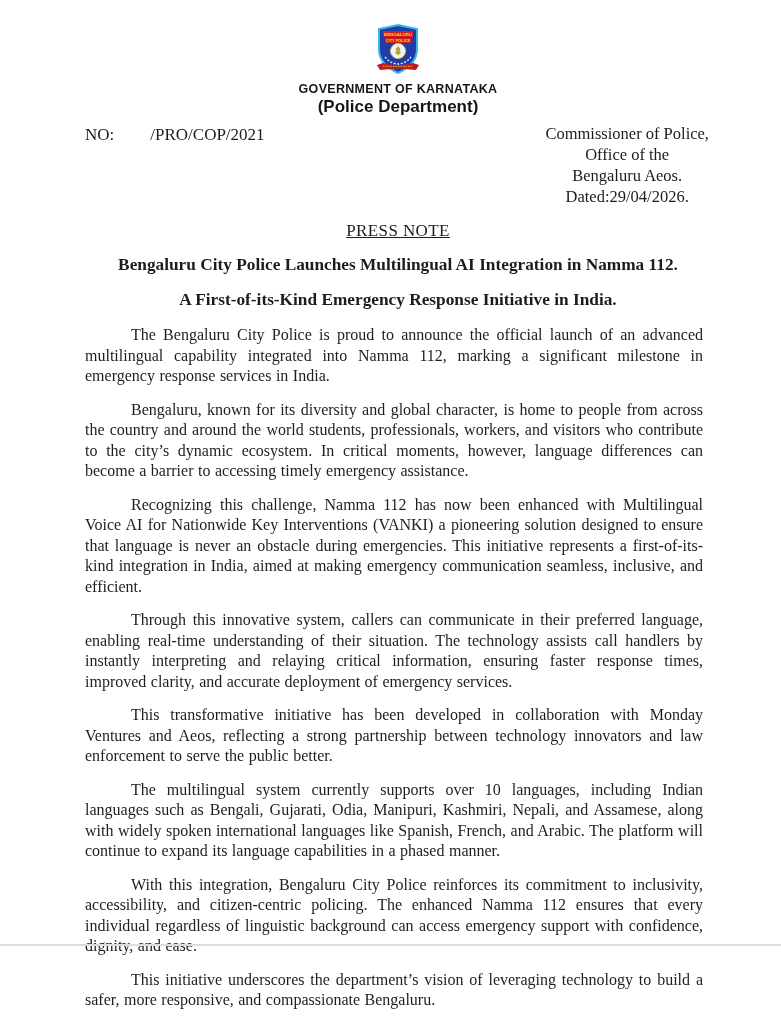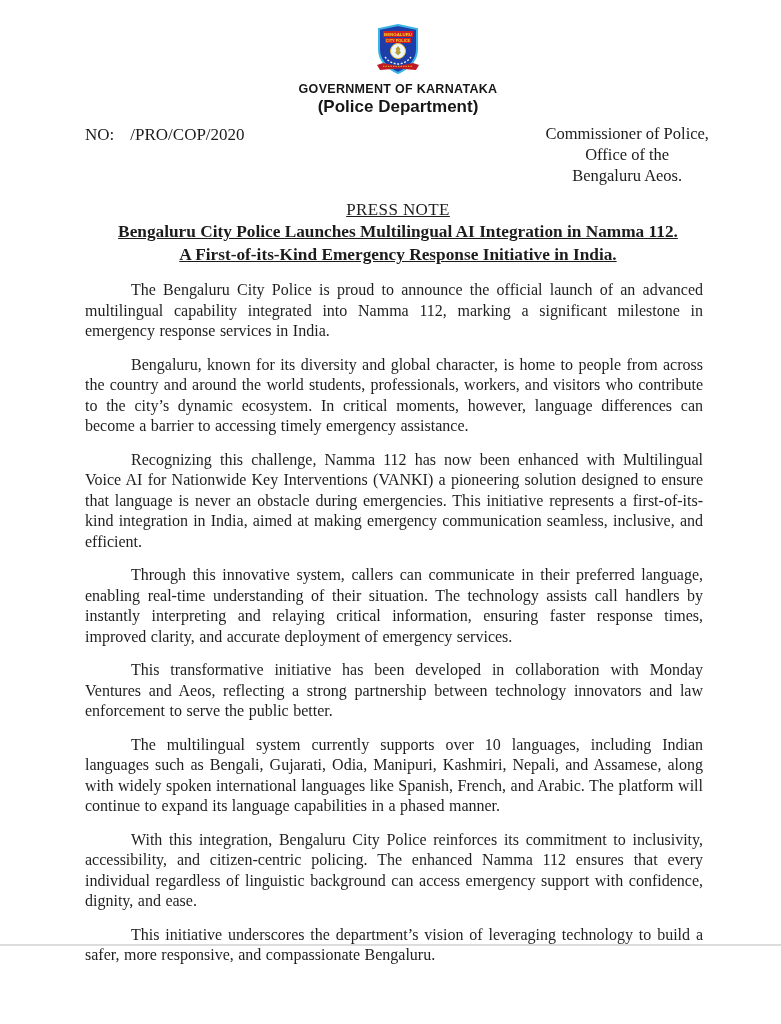--- a/index.html
+++ b/index.html
@@ -38,42 +38,41 @@
     color: #161616;
   }
   
   .ref-row {
     display: flex;
     justify-content: space-between;
     align-items: flex-start;
     margin-top: 6px;
   }
   .ref-no { font-size: 17px; padding-top: 2px; }
-  .ref-no .ref-label { margin-right: 16px; }
+  .ref-no .ref-label { margin-right: 36px; }
   .office-block {
     text-align: center;
     font-size: 16.5px;
     line-height: 21px;
     margin-right: 2px;
   }
   
   .press-note-title {
     text-align: center;
     font-size: 17px;
     font-weight: normal;
     text-decoration: underline;
     letter-spacing: 0.4px;
     margin: 14px 0 0 0;
   }
   .headline {
     text-align: center;
     font-size: 17.3px;
     font-weight: bold;
-    text-decoration: underline;
-    margin: 1px 0 0 0;
+    margin: 13px 0 0 0;
     line-height: 22px;
   }
   
   .doc-body { margin-top: 14px; }
   .doc-body p {
     font-size: 16px;
     line-height: 20.5px;
     text-align: justify;
     text-indent: 46px;
     margin: 0 8px 13px 0;
@@ -111,26 +110,27 @@
         <path d="M7 41 L13 39 L28 42 L43 39 L49 41 L46 46 L28 44.5 L10 46 Z" fill="#c01b22"></path>
         <line x1="13" y1="42.3" x2="43" y2="42.3" stroke="#f5d324" stroke-width="0.9" stroke-dasharray="1.4 1.1"></line>
       </svg>
     </span>
     <div class="org-name">GOVERNMENT OF KARNATAKA</div>
     <div class="dept-name">(Police Department)</div>
   </div>
 
   <div class="ref-row">
     <div class="ref-no">
-      <span class="ref-label">NO:</span><span>/PRO/COP/2020</span>
+      <span class="ref-label">NO:</span><span>/PRO/COP/2021</span>
     </div>
     <div class="office-block">
       <div>Commissioner of Police,</div>
       <div>Office of the</div>
       <div>Bengaluru Aeos.</div>
+      <div>Dated:29/04/2026.</div>
     </div>
   </div>
 
   <div class="press-note-title">PRESS NOTE</div>
 
   <div class="headline">Bengaluru City Police Launches Multilingual AI Integration in Namma 112.</div>
   <div class="headline">A First-of-its-Kind Emergency Response Initiative in India.</div>
 
   <div class="doc-body">
     <p>The Bengaluru City Police is proud to announce the official launch of an advanced multilingual capability integrated into Namma 112, marking a significant milestone in emergency response services in India.</p>

